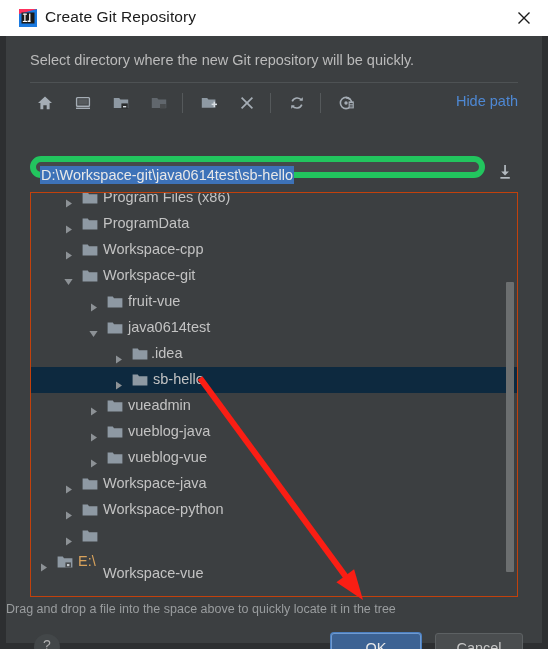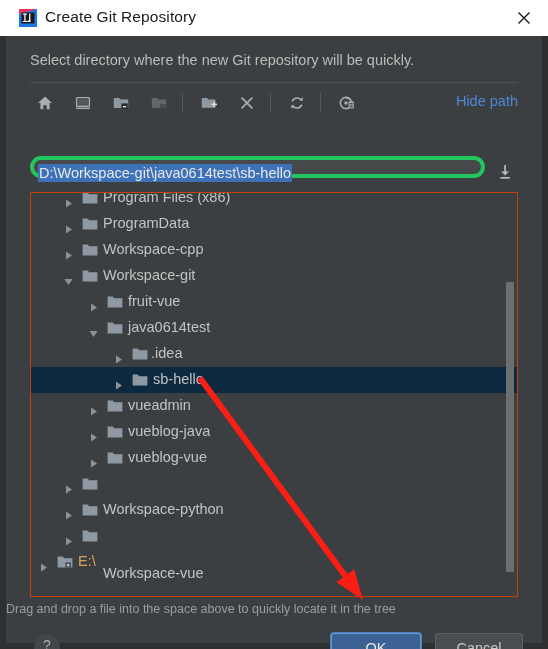--- a/index.html
+++ b/index.html
@@ -112,21 +112,21 @@
     position: absolute;
     left: 24px; top: 120px;
     width: 488px; height: 30px;
   }
   #path-field {
     position: absolute;
     left: 0; top: 0;
     width: 455px; height: 22px;
     box-sizing: border-box;
     background: #45494a;
-    border: 4px solid #22c55e;
+    border: 6px solid #22c55e;
     border-radius: 12px;
   }
   #path-value {
     position: absolute;
     left: 4px; top: 4px;
     padding: 1px 1px;
     font-size: 14.5px;
     color: #e8e8e8;
     background: #3d72b8;
     white-space: nowrap;
@@ -482,20 +482,21 @@
               </svg></span>
             <span class="tree-label" style="left: 97px;">vueblog-vue</span>
           </div>
           <div class="tree-row">
             <span class="tw" style="left: 33px;"><svg width="9" height="9" viewBox="0 0 9 9">
                 <path fill="#8d9296" d="M2 0.4 L8 4.5 L2 8.6 Z"></path>
               </svg></span>
             <span class="folder-ico" style="left: 51px;"><svg width="16" height="14" viewBox="0 0 16 14">
                 <path fill="#8e99a3" d="M0.6 1.4 L5.8 1.4 L7 3.2 L15.4 3.2 L15.4 12.4 L0.6 12.4 Z"></path>
               </svg></span>
+            <span class="tree-label" style="left: 72px;">Workspace-java</span>
           </div>
           <div class="tree-row">
             <span class="tw" style="left: 33px;"><svg width="9" height="9" viewBox="0 0 9 9">
                 <path fill="#8d9296" d="M2 0.4 L8 4.5 L2 8.6 Z"></path>
               </svg></span>
             <span class="folder-ico" style="left: 51px;"><svg width="16" height="14" viewBox="0 0 16 14">
                 <path fill="#8e99a3" d="M0.6 1.4 L5.8 1.4 L7 3.2 L15.4 3.2 L15.4 12.4 L0.6 12.4 Z"></path>
               </svg></span>
             <span class="tree-label" style="left: 72px;">Workspace-python</span>
           </div>

